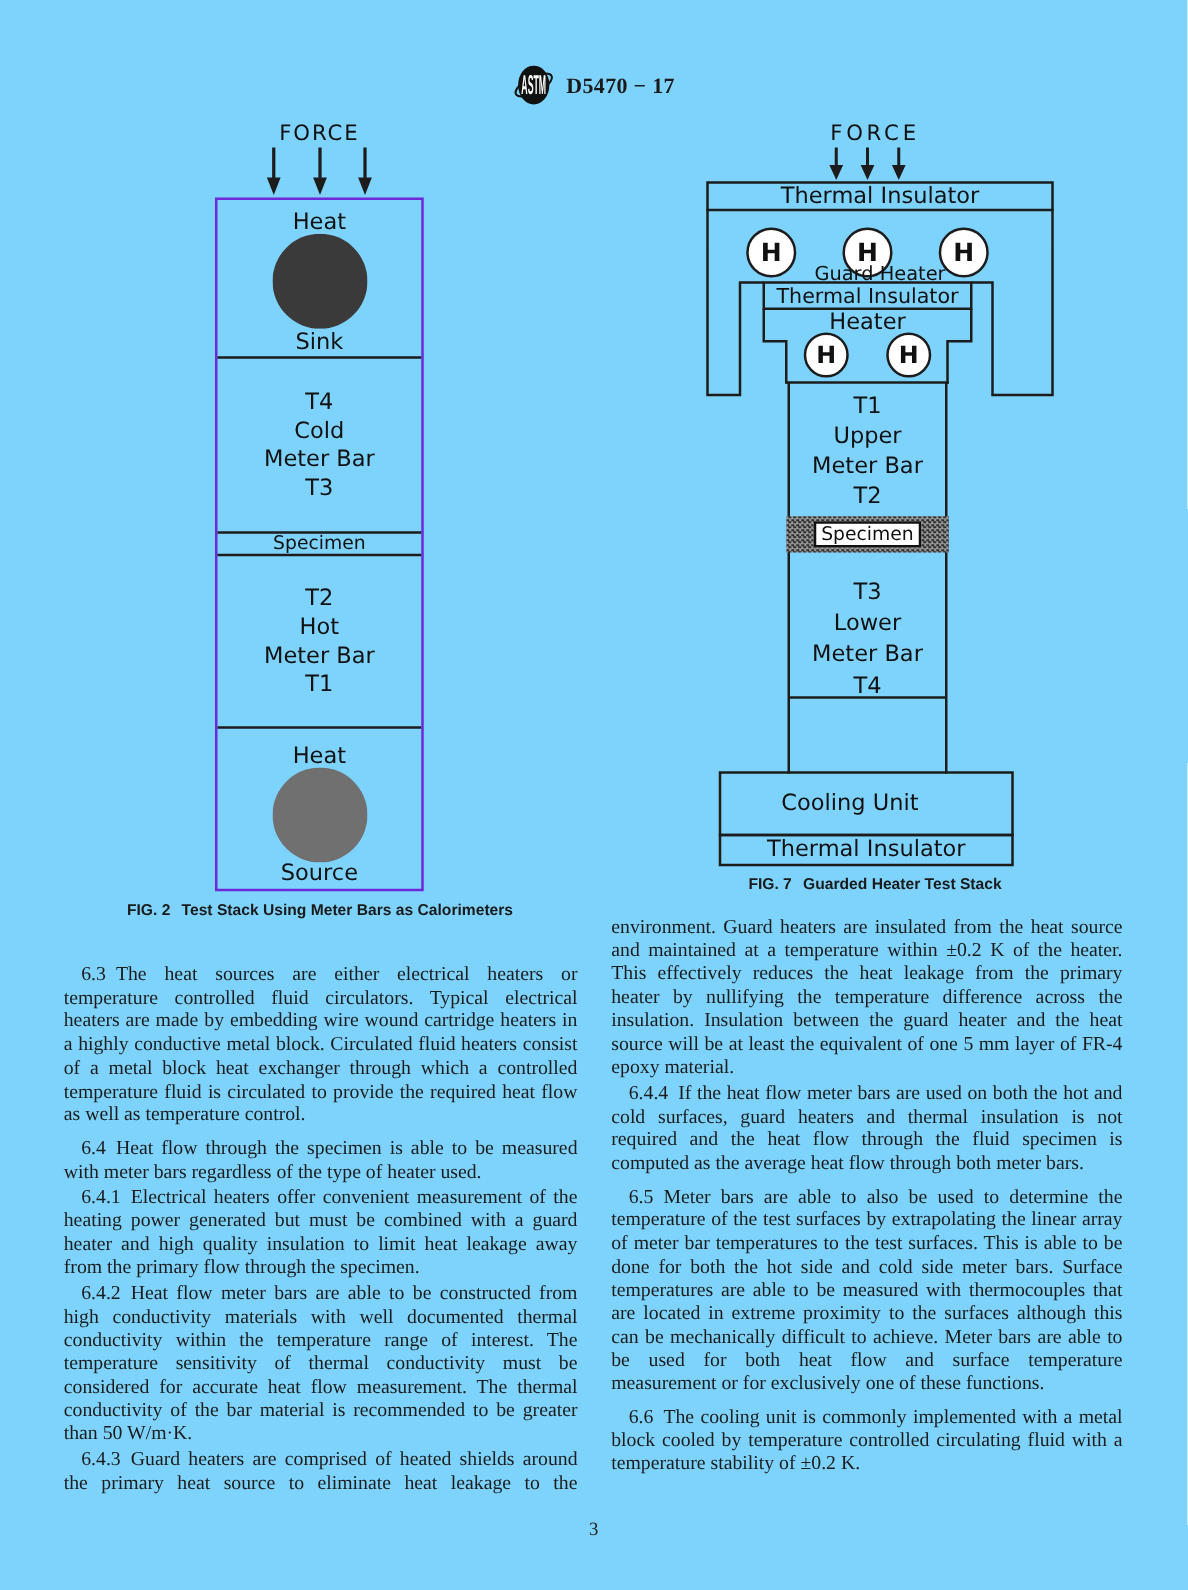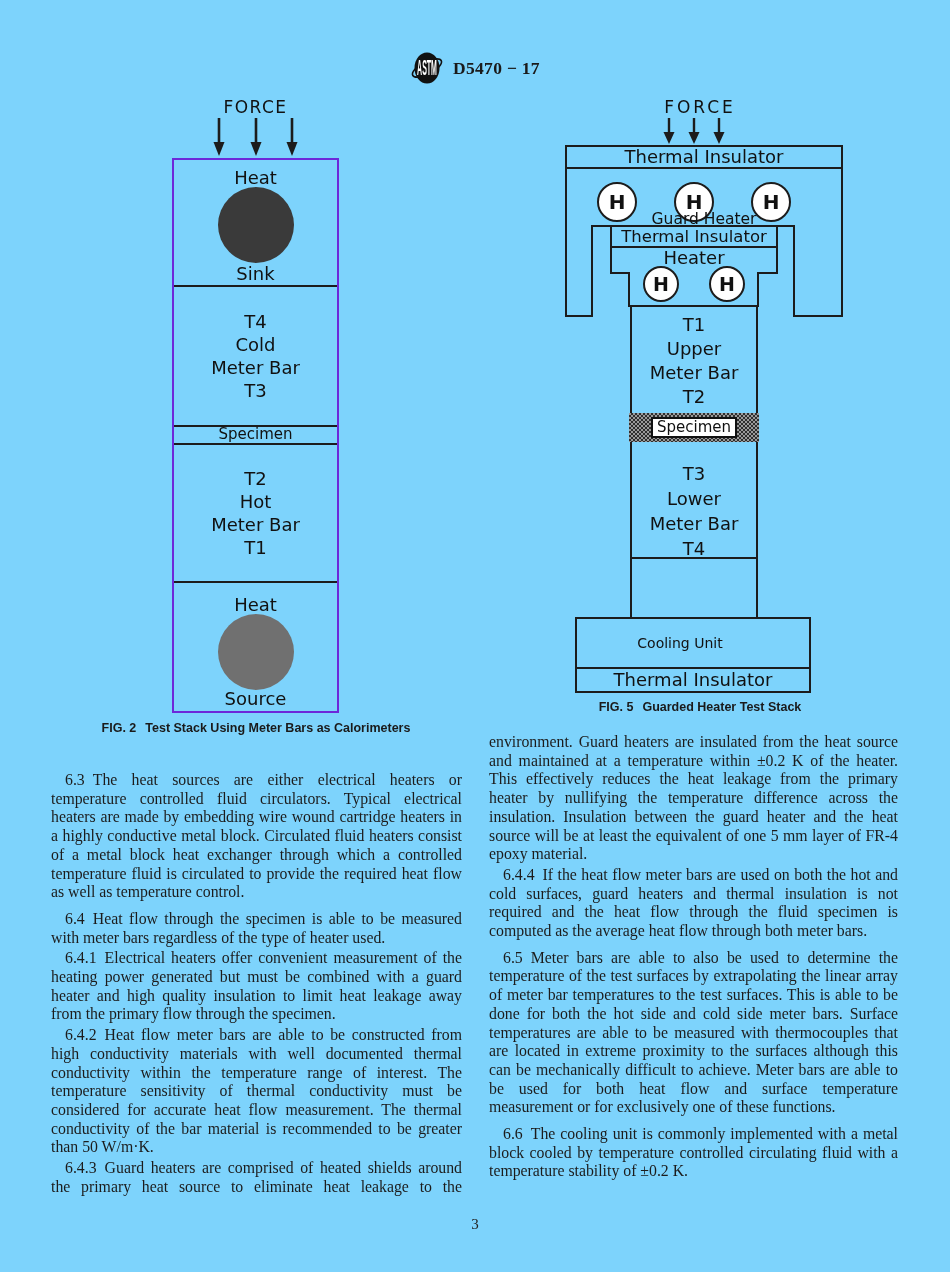--- a/index.html
+++ b/index.html
@@ -48,21 +48,21 @@
   .hlbl{position:absolute;display:flex;align-items:center;justify-content:center;
        font-family:"DejaVu Sans",sans-serif;font-weight:bold;font-size:20px;color:#111;}
   .f2-mb{display:flex;flex-direction:column;align-items:center;font-size:18px;}
   .f2-mb-u{left:91px;top:218px;width:126px;line-height:24px;}
   .f2-mb-l{left:91px;top:366px;width:126px;line-height:25px;}
   .f2-specband{position:absolute;left:89px;top:318px;width:130px;height:29px;
        background:conic-gradient(#2f2f2f 25%, #9a9a9a 0 50%, #2f2f2f 0 75%, #9a9a9a 0);
        background-size:4px 4px;}
   .f2-speclbl{left:111px;top:322px;width:86px;height:21px;line-height:17px;font-size:15px;
        background:#ffffff;border:2px solid #111;box-sizing:border-box;}
-  .f2-cool{left:36px;top:523px;width:208px;height:50px;line-height:50px;font-size:14px;}
+  .f2-cool{left:36px;top:523px;width:208px;height:50px;line-height:50px;font-size:18px;}
   .f2-ti-bot{left:36px;top:573px;width:234px;height:24px;line-height:24px;font-size:18px;}
   .cap1{left:51px;top:721px;width:410px;}
   .cap2{left:540px;top:700px;width:320px;}
 
   
   .col{position:absolute;font-size:15.8px;line-height:18.7px;text-align:justify;}
   .colL{left:51px;top:771px;width:411px;}
   .colR{left:489px;top:733px;width:409px;}
   .col p{margin:0;padding:0;text-indent:14px;}
   .col p.cont{text-indent:0;}
@@ -214,21 +214,21 @@
       <div>T3</div>
       <div>Lower</div>
       <div>Meter Bar</div>
       <div>T4</div>
     </div>
 
     <div class="al f2-cool lbl">Cooling Unit</div>
     <div class="al f2-ti-bot lbl">Thermal Insulator</div>
   </div>
 
-  <div class="caption cap2"><span class="capl">FIG. 5</span><span>Guarded Heater Test Stack</span></div>
+  <div class="caption cap2"><span class="capl">FIG. 7</span><span>Guarded Heater Test Stack</span></div>
 
   <div class="col colL">
     <p><span class="pn">6.3</span><span>The heat sources are either electrical heaters or temperature controlled fluid circulators. Typical electrical heaters are made by embedding wire wound cartridge heaters in a highly conductive metal block. Circulated fluid heaters consist of a metal block heat exchanger through which a controlled temperature fluid is circulated to provide the required heat flow as well as temperature control.</span></p>
     <p class="sec"><span class="pn">6.4</span><span>Heat flow through the specimen is able to be measured with meter bars regardless of the type of heater used.</span></p>
     <p class="sub"><span class="pn">6.4.1</span><span>Electrical heaters offer convenient measurement of the heating power generated but must be combined with a guard heater and high quality insulation to limit heat leakage away from the primary flow through the specimen.</span></p>
     <p class="sub"><span class="pn">6.4.2</span><span>Heat flow meter bars are able to be constructed from high conductivity materials with well documented thermal conductivity within the temperature range of interest. The temperature sensitivity of thermal conductivity must be considered for accurate heat flow measurement. The thermal conductivity of the bar material is recommended to be greater than 50 W/m·K.</span></p>
     <p class="sub runs-on"><span class="pn">6.4.3</span><span>Guard heaters are comprised of heated shields around the primary heat source to eliminate heat leakage to the</span></p>
   </div>
 
   <div class="col colR">

